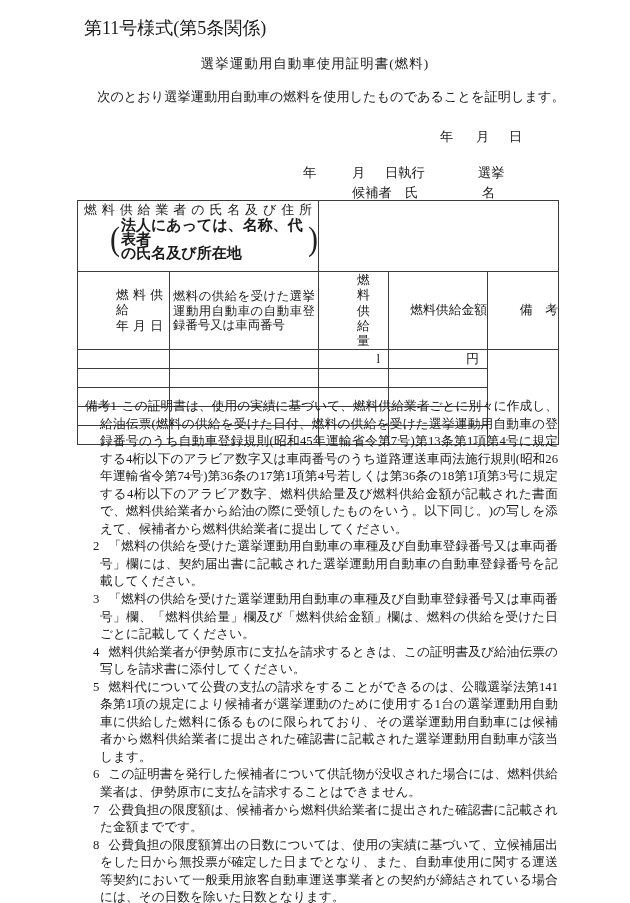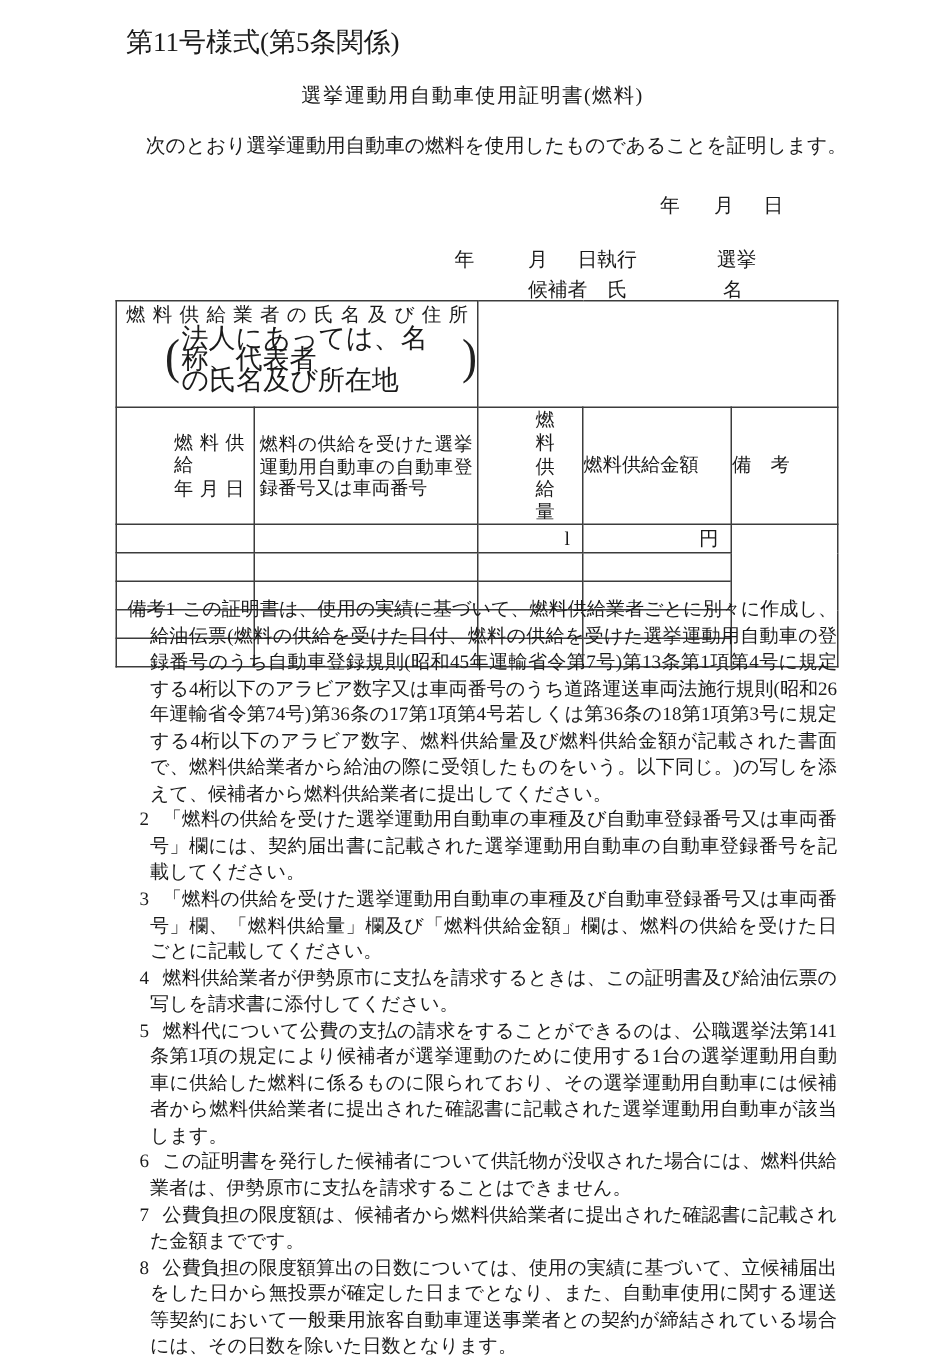--- a/index.html
+++ b/index.html
@@ -24,24 +24,24 @@
     border-collapse:collapse;table-layout:fixed;
   }
   table.fuel td{border:1px solid #3c3c3c;padding:0;vertical-align:middle;overflow:hidden;}
   tr.row-supplier{height:71px;}
   tr.row-header{height:46px;}
   tr.row-data{height:19px;}
   .supplier-cell{vertical-align:top !important;}
   .jline{text-align:justify;text-align-last:justify;padding:1px 6px 0 6px;font-size:13px;line-height:16px;}
   .paren-group{display:flex;align-items:center;margin-left:32px;margin-top:0px;}
   .paren{font-size:30px;line-height:30px;font-weight:400;transform:scaleY(1.1);color:#222;}
-  .paren-text{font-size:18px;line-height:14px;padding:0 1px;}
+  .paren-text{font-size:15px;line-height:14px;padding:0 1px;font-weight:bold;}
   .hdr{font-size:12.8px;line-height:15px;margin-left:32px;}
   .hdr-vehicle{font-size:12.4px;line-height:14.6px;padding:1px 3px 0 3px;text-align:justify;}
-  .hdr-center{text-align:left;font-size:12.8px;}
+  .hdr-center{text-align:right;font-size:12.8px;}
   .unit-cell{text-align:right;font-size:13px;padding:0 8px 0 0 !important;}
 
   .remarks{
     position:absolute;top:398px;left:100px;width:458px;
     font-size:12.7px;line-height:17.55px;text-align:justify;
   }
   .remark{margin:0;}
   .remark-first{text-indent:-15px;}
   .remark-n{text-indent:-7px;}
   .rnum-first{margin-right:5px;}

